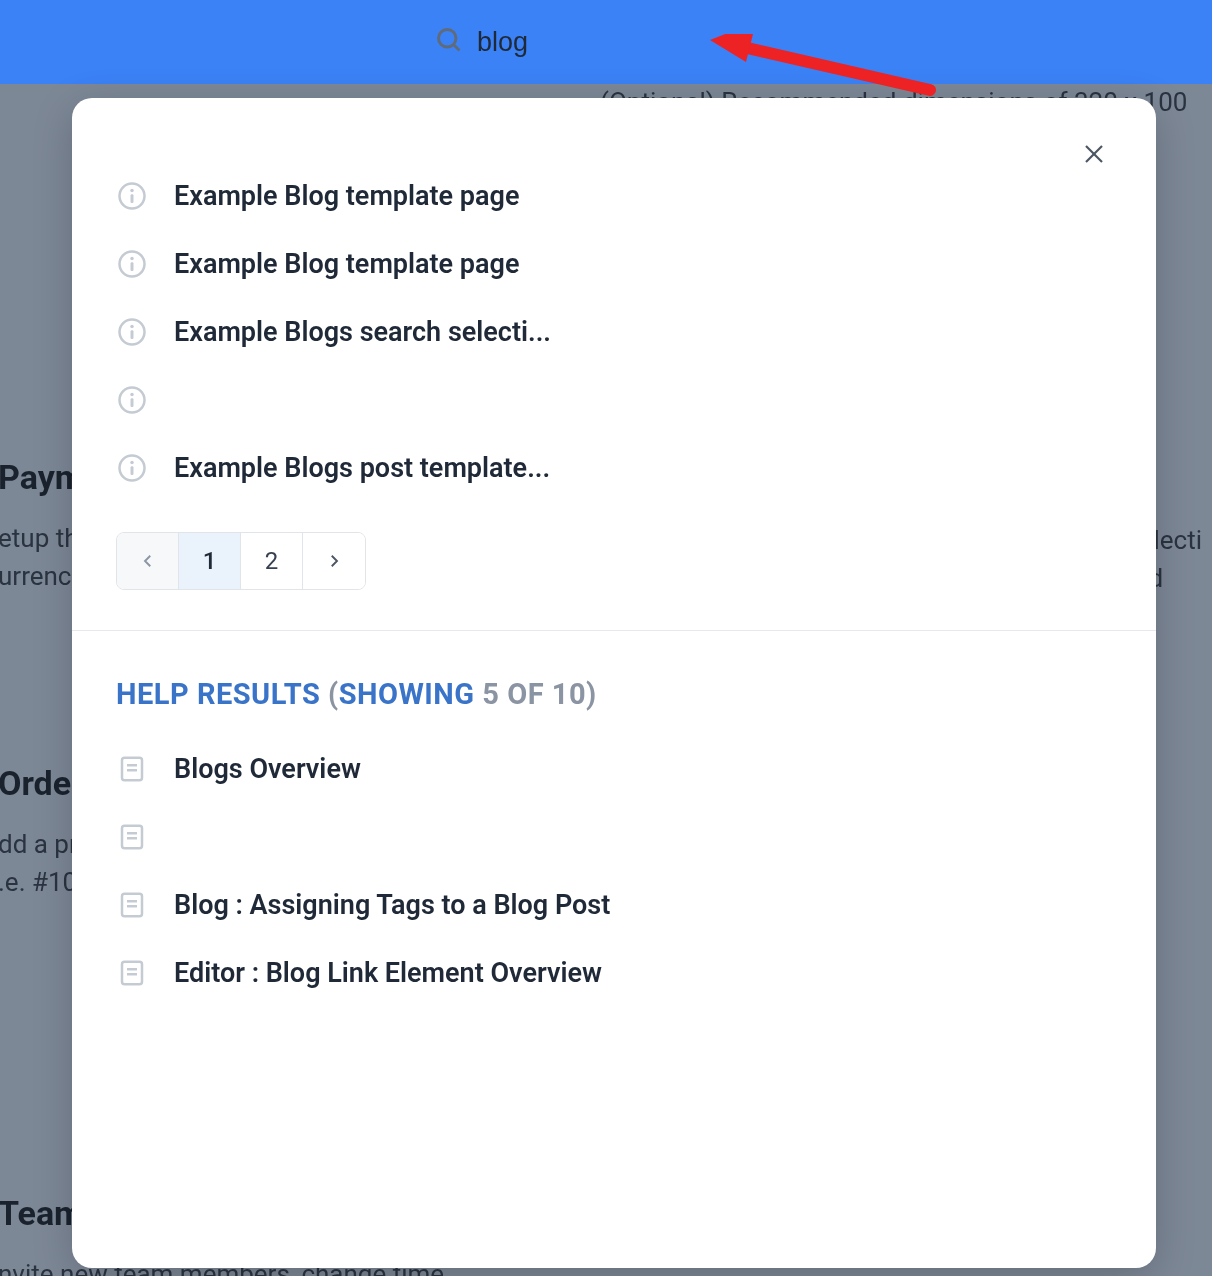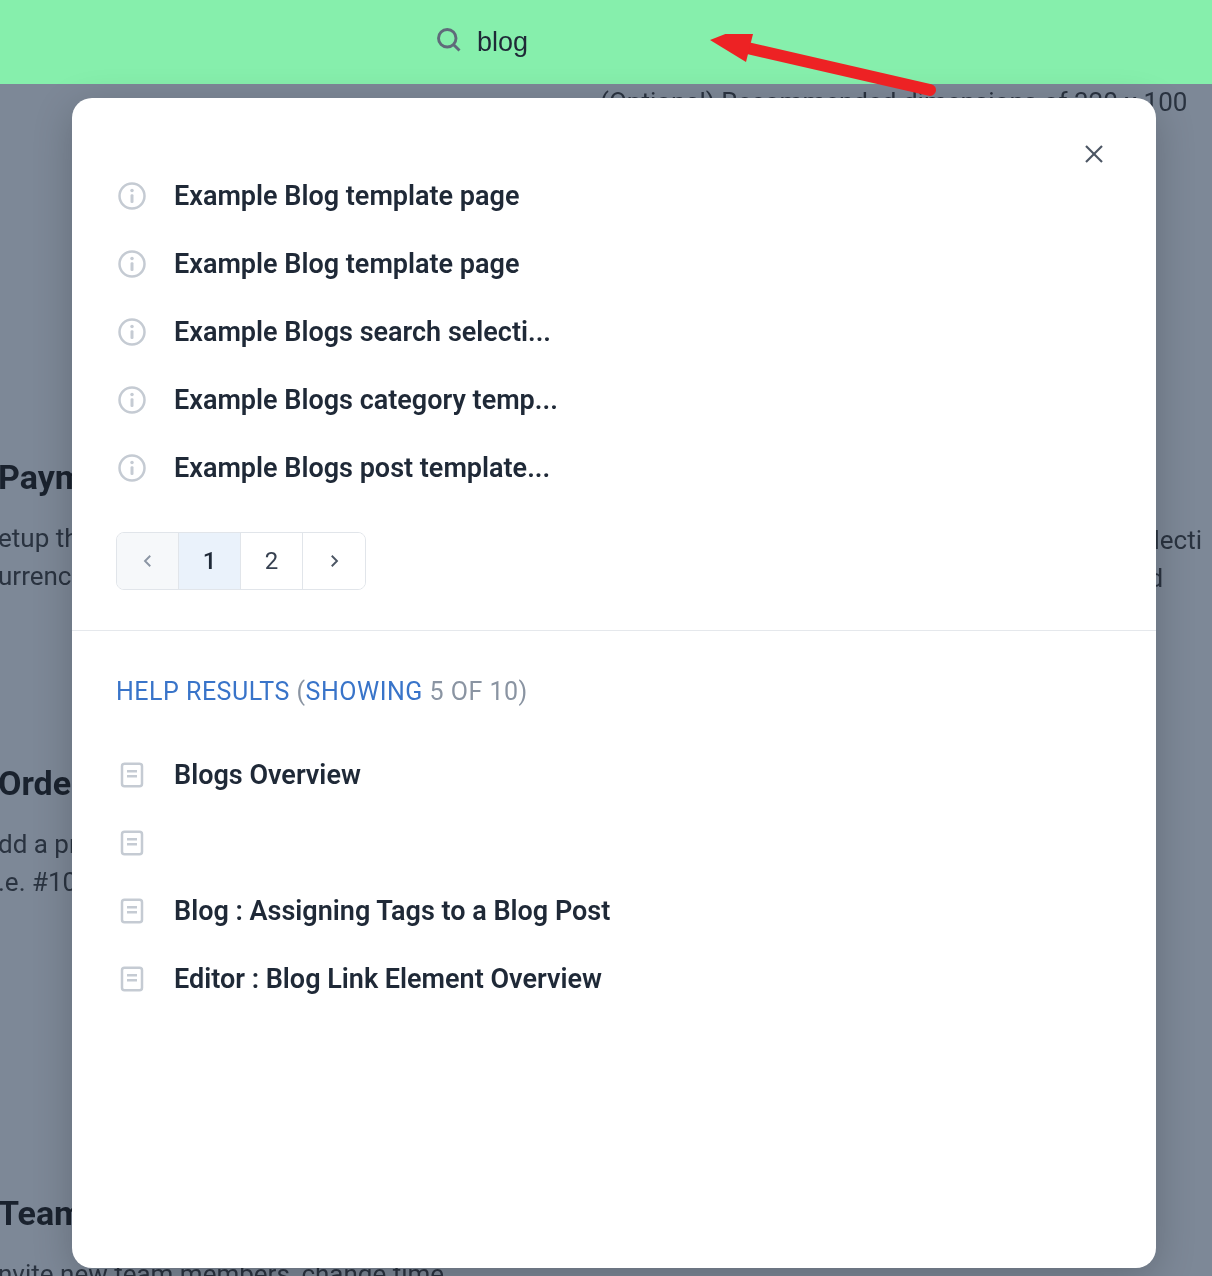--- a/index.html
+++ b/index.html
@@ -2,21 +2,21 @@
 <html><head>
 <meta charset="utf-8">
 <style>
   * { box-sizing: border-box; margin: 0; padding: 0; }
   html, body { width: 1212px; height: 1276px; overflow: hidden; font-family: -apple-system, BlinkMacSystemFont, "Segoe UI", Roboto, sans-serif; background: #fff; }
   
   
   .search-bar {
     width: 100%;
     height: 84px;
-    background: #86efac;
+    background: #3b82f6;
     display: flex;
     align-items: center;
     justify-content: center;
     position: relative;
     z-index: 5;
   }
   .search-inner {
     display: flex;
     align-items: center;
     gap: 14px;
@@ -144,25 +144,25 @@
   .divider {
     height: 1px;
     background: #e5e8ec;
     margin: 0;
   }
   
   .help-section {
     padding: 46px 44px 0 44px;
   }
   .help-header {
-    font-size: 25px;
-    font-weight: 400;
+    font-size: 29px;
+    font-weight: 700;
     letter-spacing: 0.5px;
     color: #8a94a2;
-    margin-bottom: 35px;
+    margin-bottom: 24px;
   }
   .help-header .link { color: #3974c9; }
   
 </style>
 </head>
 <body>
 
 <div class="search-bar">
   <div class="search-inner">
     <span>
@@ -243,21 +243,20 @@
       <span class="result-label">Example Blogs search selecti...</span>
     </div>
     <div class="result-item">
       <span class="result-icon-wrap">
         <svg class="info-icon" viewBox="0 0 24 24">
             <circle cx="12" cy="12" r="10" fill="none" stroke="#c5cbd3" stroke-width="2"></circle>
             <circle cx="12" cy="7.5" r="1.4" fill="#c5cbd3"></circle>
             <rect x="10.8" y="10.5" width="2.4" height="7" rx="1" fill="#c5cbd3"></rect>
           </svg>
       </span>
-      <span class="result-label">Example Blogs category temp...</span>
     </div>
     <div class="result-item">
       <span class="result-icon-wrap">
         <svg class="info-icon" viewBox="0 0 24 24">
             <circle cx="12" cy="12" r="10" fill="none" stroke="#c5cbd3" stroke-width="2"></circle>
             <circle cx="12" cy="7.5" r="1.4" fill="#c5cbd3"></circle>
             <rect x="10.8" y="10.5" width="2.4" height="7" rx="1" fill="#c5cbd3"></rect>
           </svg>
       </span>
       <span class="result-label">Example Blogs post template...</span>

